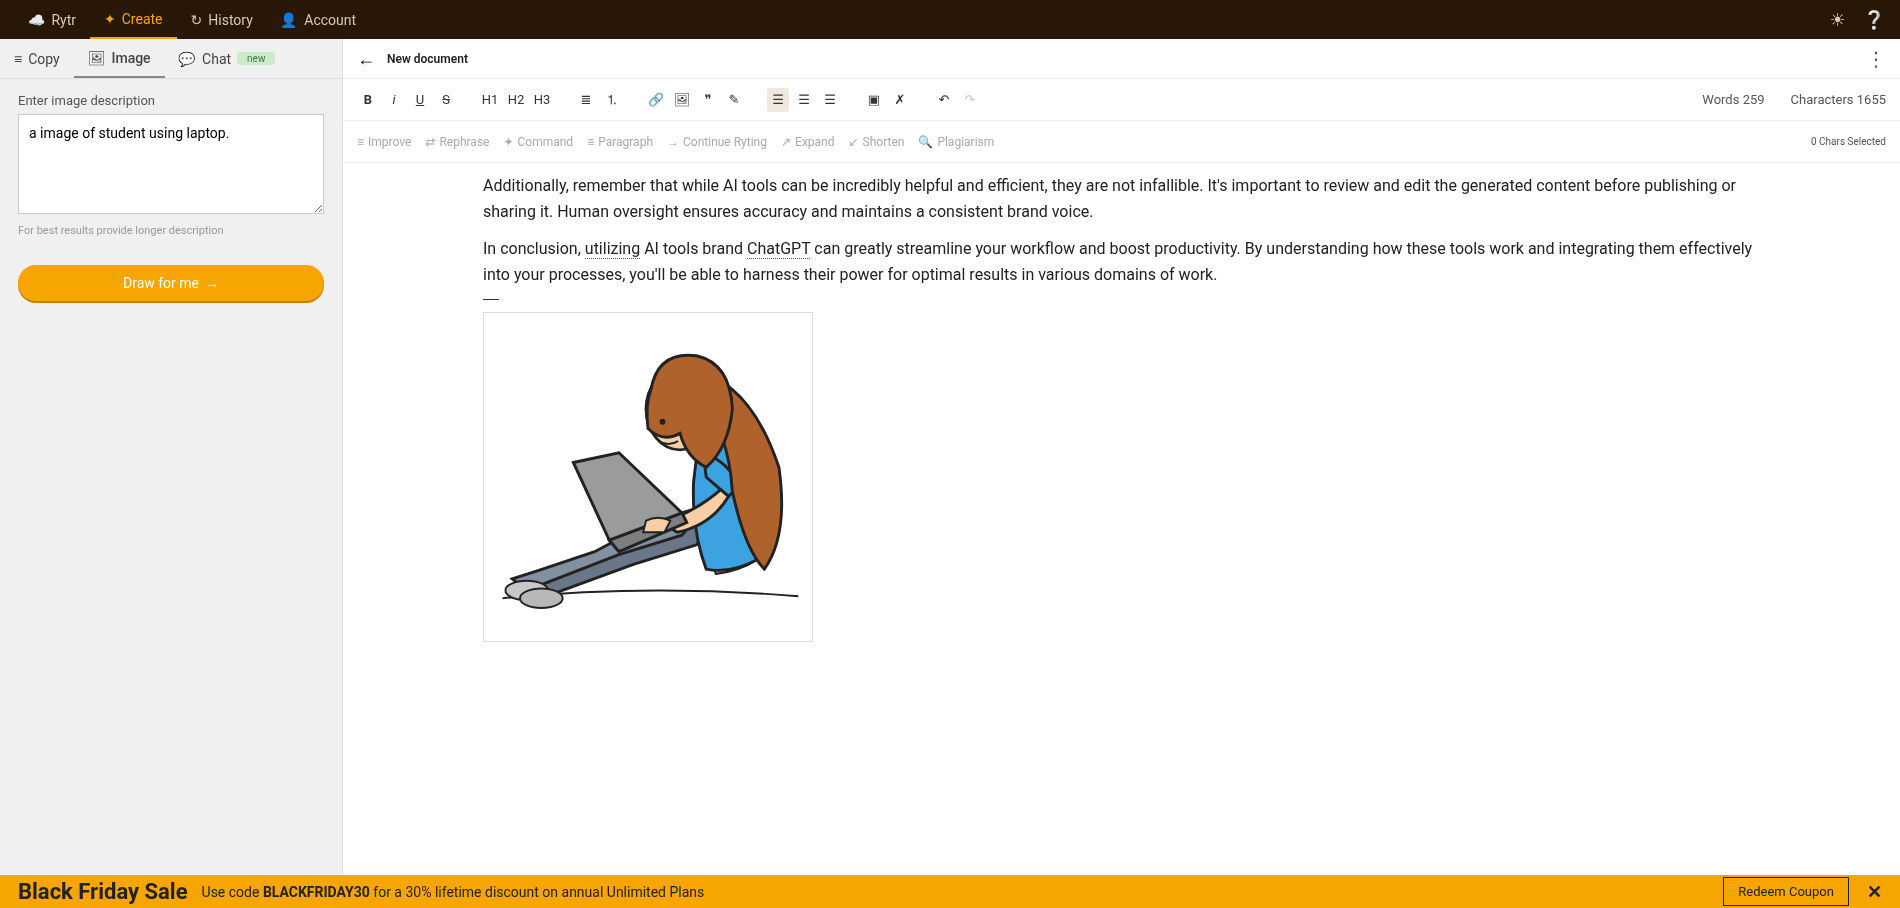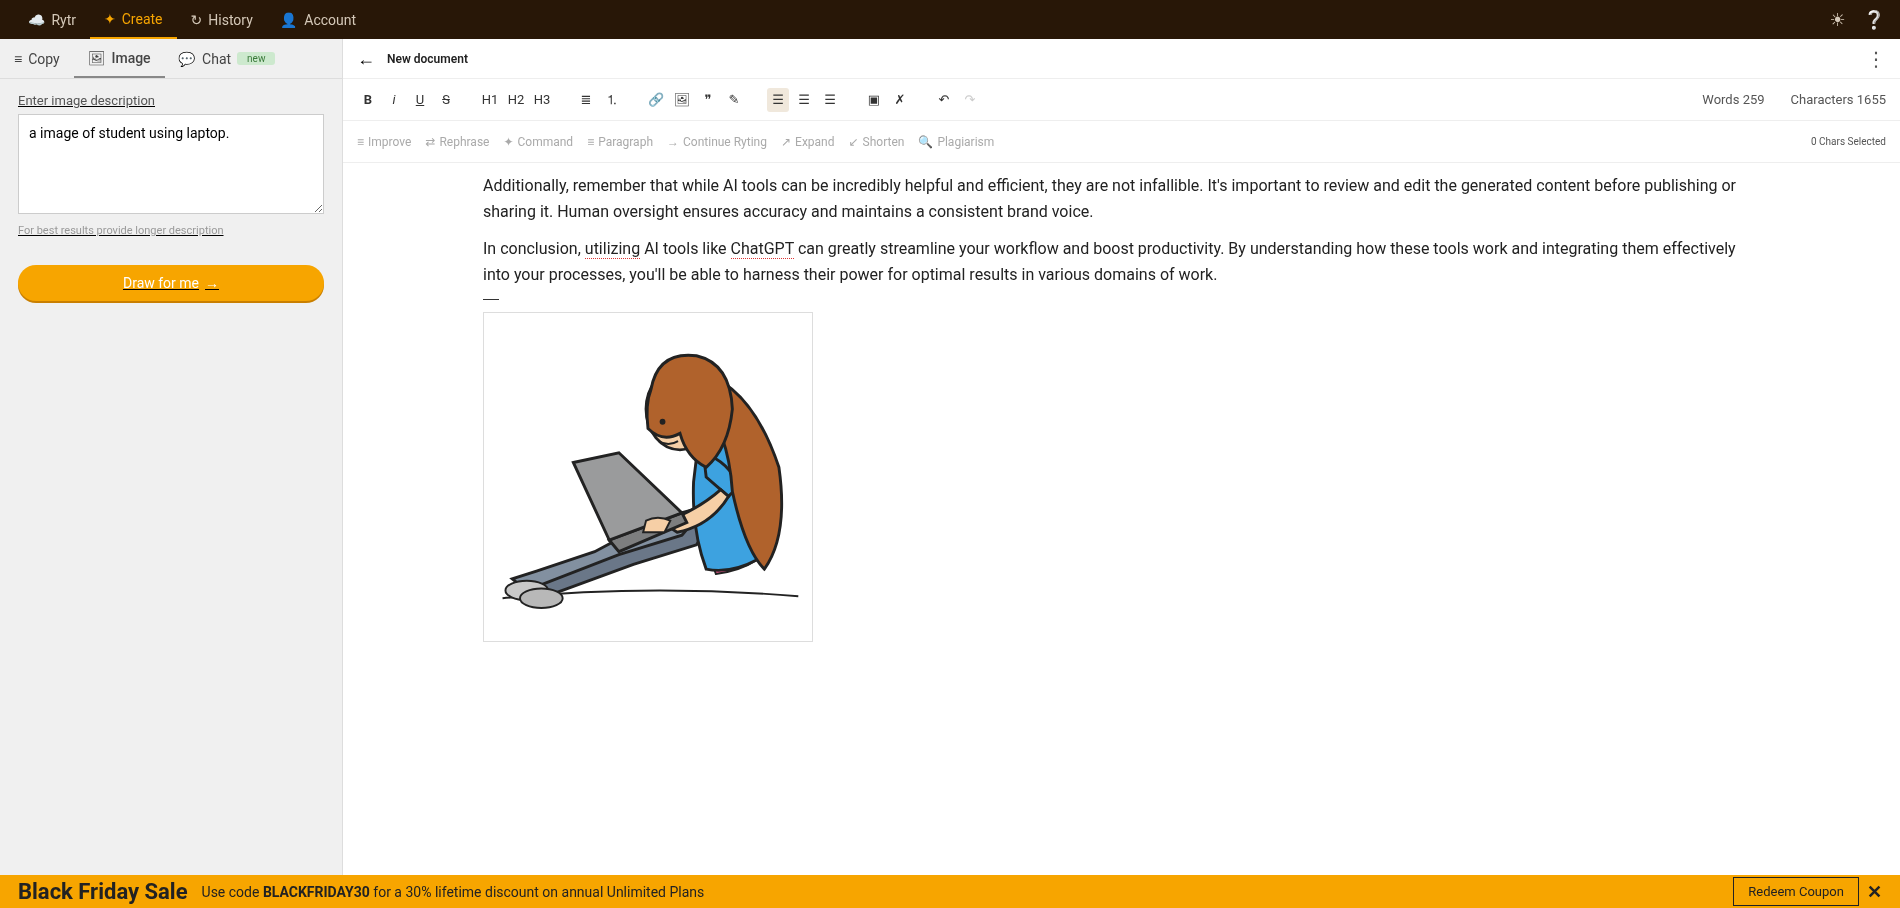--- a/index.html
+++ b/index.html
@@ -10,21 +10,21 @@
 .topbar-item.active { color:#f7a500; border-bottom:2px solid #f7a500; }
 .topbar-item.brand { color:#d4c8b8; }
 .topbar-right { margin-left:auto; display:flex; align-items:center; gap:18px; }
 .topbar-right span { cursor:pointer; font-size:18px; color:#d4c8b8; }
 .main { flex:1; display:flex; overflow:hidden; }
 .sidebar { width:343px; background:#f0f0f0; border-right:1px solid #ddd; display:flex; flex-direction:column; }
 .side-tabs { display:flex; border-bottom:1px solid #ddd; height:40px; }
 .side-tab { display:flex; align-items:center; gap:6px; padding:0 14px; cursor:pointer; font-size:14px; color:#444; position:relative; }
 .side-tab.active { border-bottom:2px solid #888; font-weight:500; }
 .side-tab .badge { background:#cde9ce; color:#3a7a3a; font-size:10px; padding:1px 10px; border-radius:3px; }
-.side-body { padding:14px 18px;text-decoration:underline; }
+.side-body { padding:14px 18px; }
 .side-label { font-size:13px; color:#555; margin-bottom:6px; }
 .desc-input { width:100%; height:100px; border:1px solid #ccc; border-radius:0; padding:10px; font-size:14px; resize:vertical; background:#fff; }
 .hint { font-size:11px; color:#999; margin-top:6px; }
 .draw-btn { margin-top:28px; width:100%; height:36px; border:none; border-radius:18px; background:#f7a500; color:#fff; font-size:14px; cursor:pointer; display:flex; align-items:center; justify-content:center; gap:6px; box-shadow:0 2px 0 #c97f00; }
 .editor { flex:1; display:flex; flex-direction:column; overflow:hidden; }
 .ed-header { height:40px; display:flex; align-items:center; padding:0 14px; border-bottom:1px solid #eee; }
 .ed-header .back { font-size:18px; margin-right:12px; cursor:pointer; }
 .ed-title { font-size:12px; font-weight:600; color:#222; flex:1; }
 .ed-more { font-size:20px; cursor:pointer; color:#555; }
 .toolbar { height:42px; display:flex; align-items:center; padding:0 14px; border-bottom:1px solid #eee; gap:4px; }
@@ -37,21 +37,21 @@
 .ai-right { margin-left:auto; font-size:10px; color:#555;text-align:center; }
 .doc { flex:1; overflow-y:auto; padding:10px 140px 30px 140px; font-size:16px; line-height:1.6; color:#222; }
 .doc p { margin-bottom:12px; }
 .doc .underline { border-bottom:1px dotted #d33; }
 .doc hr { margin-bottom:12px; border:none; border-top:1px solid #333; width:16px; }
 .gen-img { width:330px; height:330px; border:1px solid #ddd; background:#fff; display:flex; align-items:center; justify-content:center; }
 .banner { height:33px; background:#f7a500; display:flex; align-items:center; padding:0 18px; color:#222; }
 .banner-title { font-size:22px; font-weight:700; margin-right:14px; }
 .banner-text { font-size:14px; }
 .banner-text b { font-weight:700; }
-.banner-coupon { margin-left:auto; border:1px solid #222; padding:6px 14px; font-size:13px; cursor:pointer; margin-right:8px; }
+.banner-coupon { margin-left:auto; border:1px solid #222; padding:6px 14px; font-size:13px; cursor:pointer; margin-right:18px; }
 .banner-close { font-size:18px; font-weight:700; cursor:pointer; }
 </style>
 </head>
 <body>
 
 <div class="topbar">
   <div class="topbar-left">
     <div class="topbar-item brand">
       <span>☁️</span>
       <span>Rytr</span>
@@ -191,21 +191,21 @@
       <div class="ai-btn">
           <span>🔍</span>
           <span>Plagiarism</span>
         </div>
       <div class="ai-right"><span>0</span> <span>Chars Selected</span></div>
     </div>
 
     <div class="doc">
       <p>Additionally, remember that while AI tools can be incredibly helpful and efficient, they are not infallible. It's important to review and edit the generated content before publishing or sharing it. Human oversight ensures accuracy and maintains a consistent brand voice.</p>
       <p>
-        <span>In conclusion, </span><span class="underline">utilizing</span><span> AI tools like </span><span class="underline">ChatGPT</span><span> can greatly streamline your workflow and boost productivity. By understanding how these tools work and integrating them effectively into your processes, you'll be able to harness their power for optimal results in various domains of work.</span>
+        <span>In conclusion, </span><span class="underline">utilizing</span><span> AI tools brand </span><span class="underline">ChatGPT</span><span> can greatly streamline your workflow and boost productivity. By understanding how these tools work and integrating them effectively into your processes, you'll be able to harness their power for optimal results in various domains of work.</span>
       </p>
       <hr>
       <div class="gen-img">
         <svg viewBox="0 0 330 330" width="320" height="320">
           <path d="M15 290 Q165 275 320 288" stroke="#222" stroke-width="2" fill="none"></path>
 
           <path d="M40 280 L55 290 L150 255 L215 235 L235 200 L180 215 L120 250 L60 270 Z" fill="#6a7788" stroke="#222" stroke-width="3"></path>
           <path d="M25 270 L40 282 L135 245 L200 225 L225 195 L170 210 L110 242 L50 262 Z" fill="#8290a0" stroke="#222" stroke-width="3"></path>
 
           <ellipse cx="40" cy="282" rx="22" ry="10" fill="#c8c8c8" stroke="#222" stroke-width="2"></ellipse>

